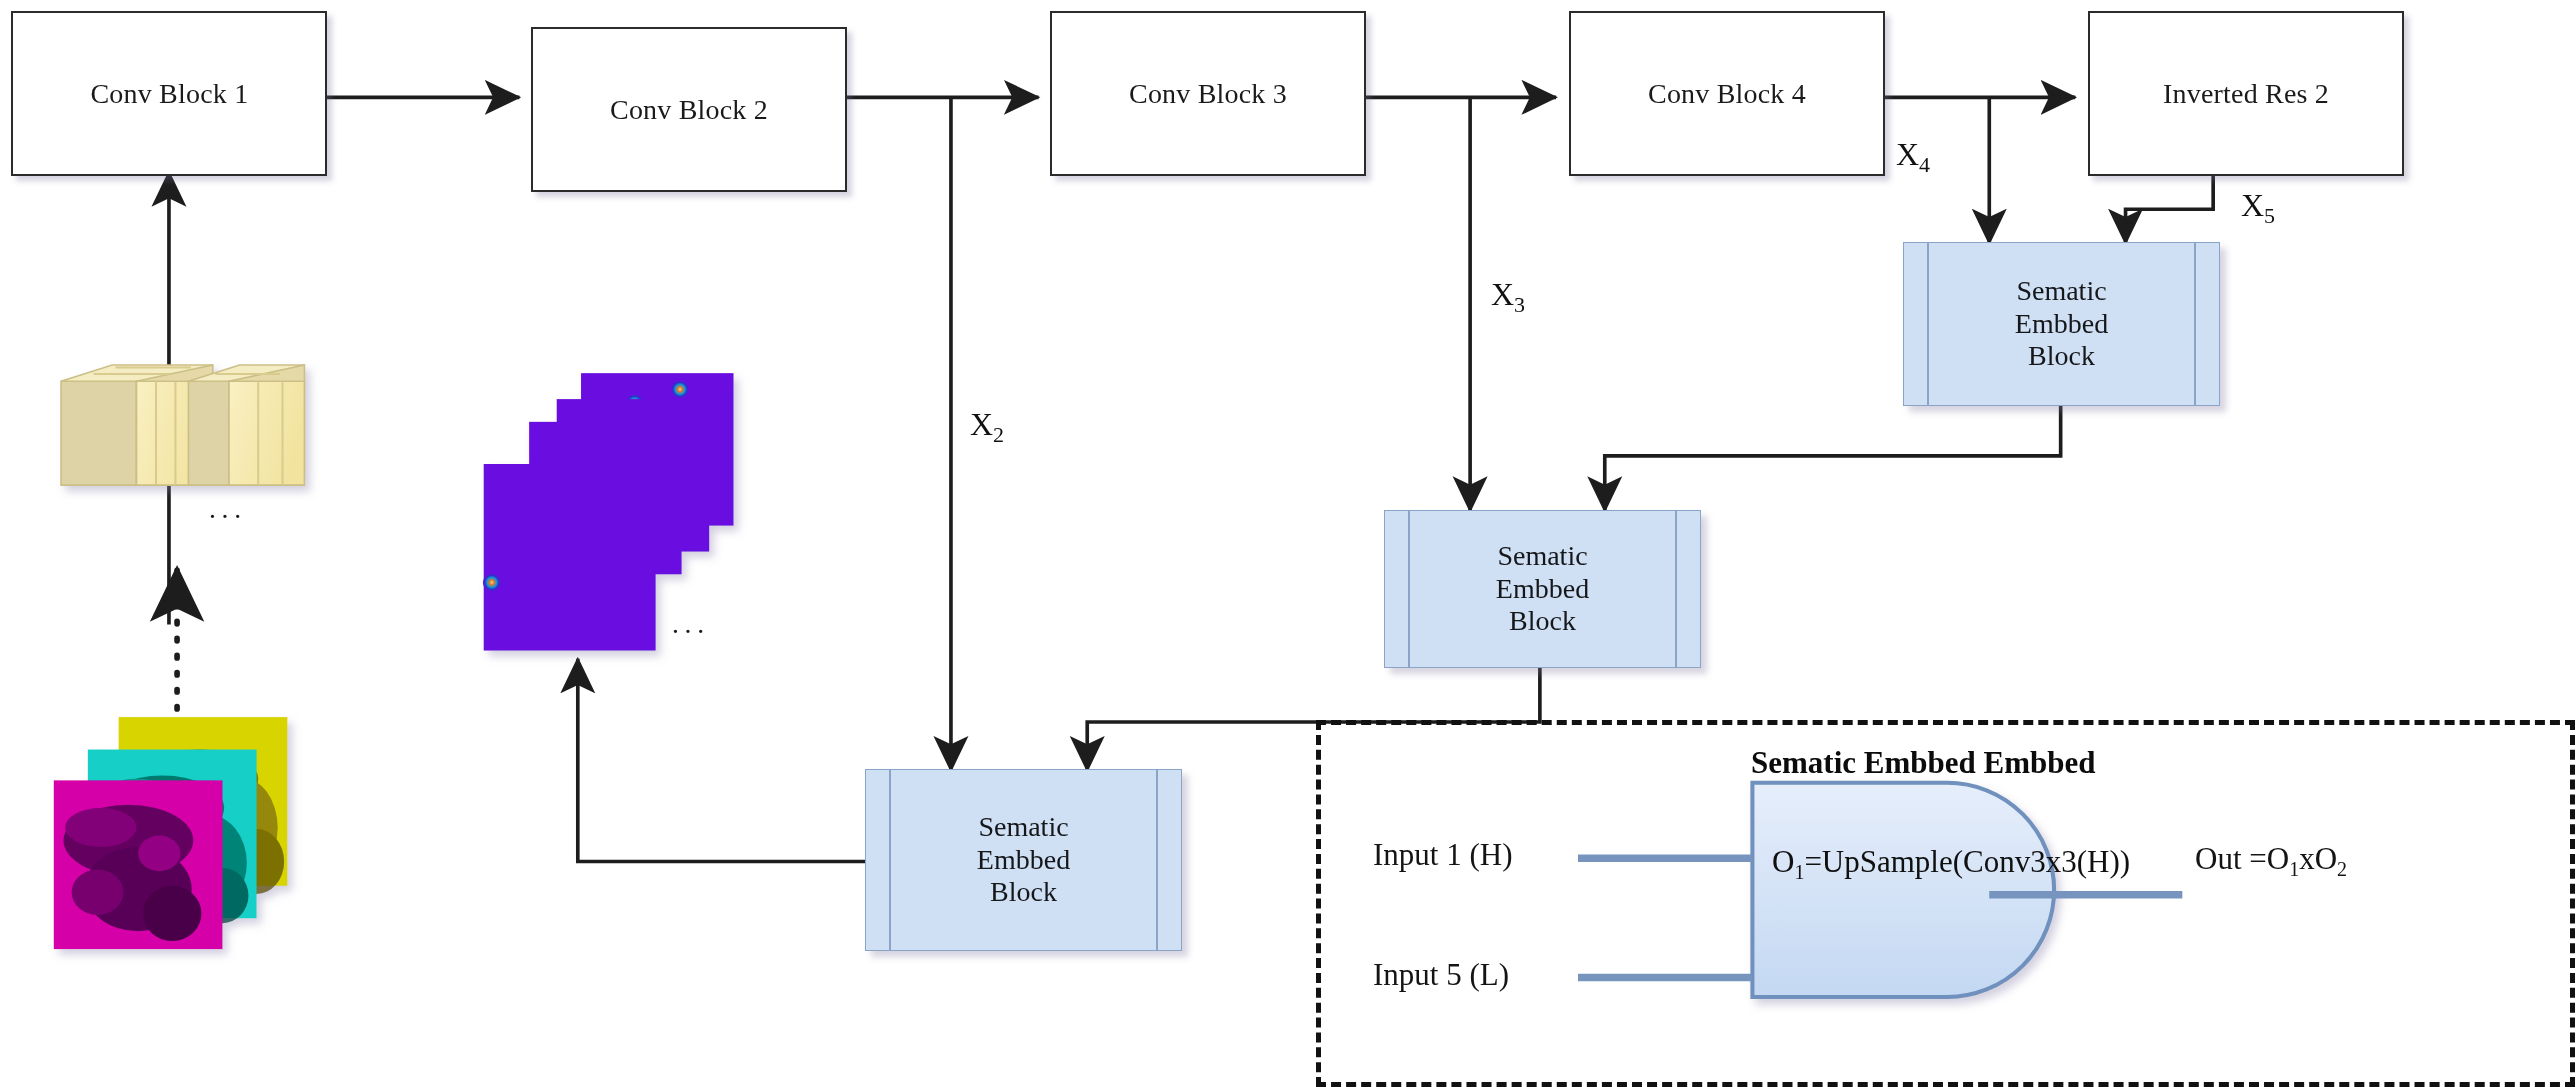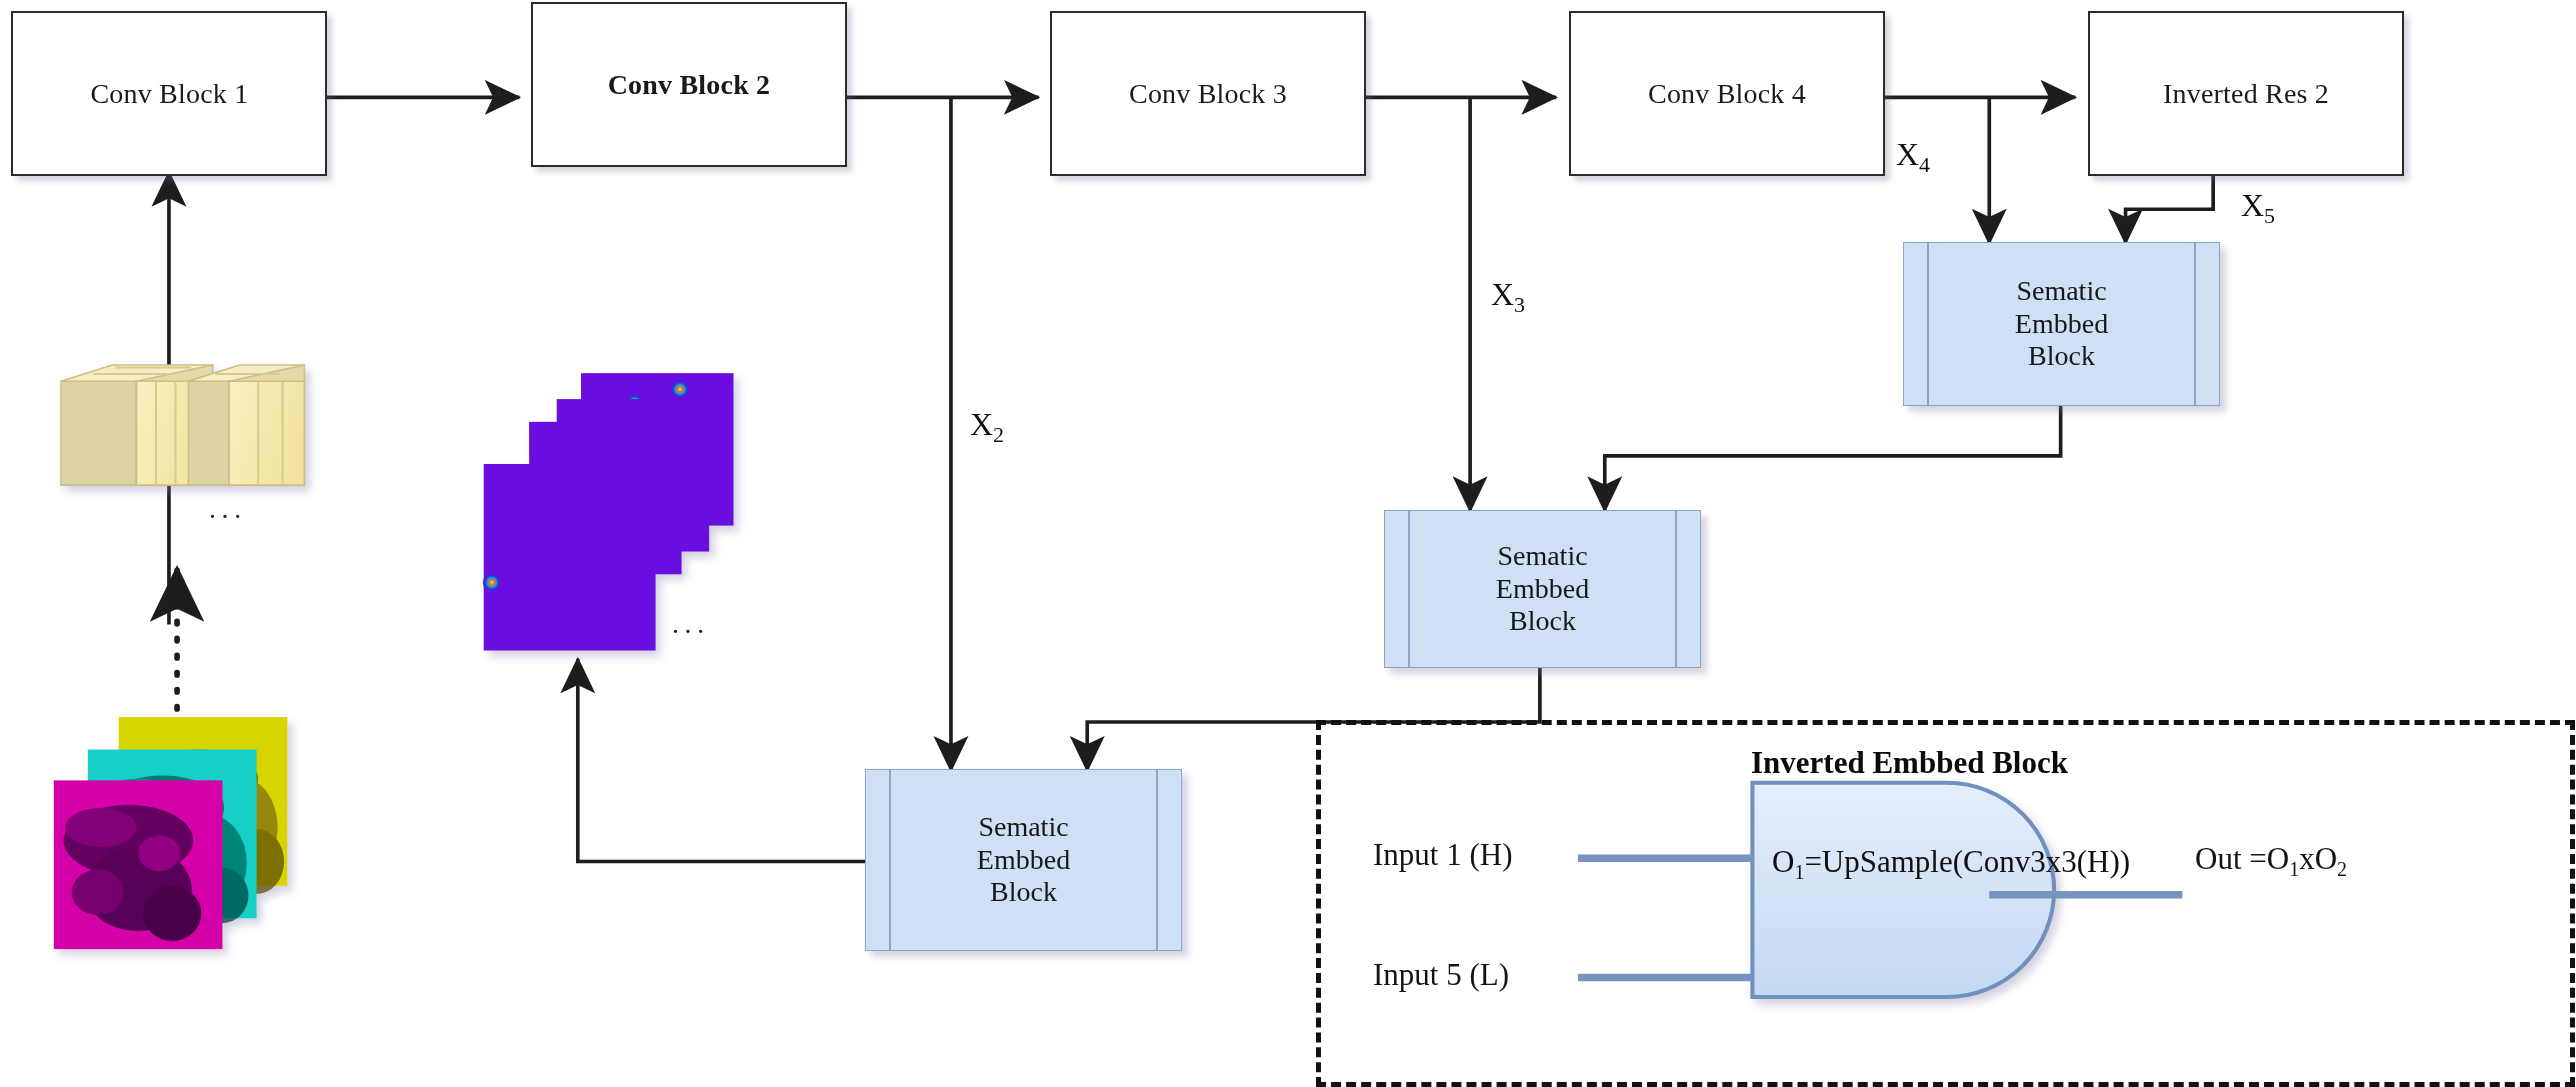--- a/index.html
+++ b/index.html
@@ -189,21 +189,21 @@
       <line x1="1945" y1="1205" x2="2160" y2="1205"></line>
       <line x1="2452" y1="1103" x2="2690" y2="1103"></line>
     </g>
   </svg>
 
   <div class="htmlLayer">
 
     <div class="convbox" style="left:11.4px;top:11.4px;width:312px;height:161px;">
       <span>Conv Block 1</span>
     </div>
-    <div class="convbox" style="left:531px;top:2px;width:312px;height:161px;font-weight:bold;">
+    <div class="convbox" style="left:531px;top:27px;width:312px;height:161px;">
       <span>Conv Block 2</span>
     </div>
     <div class="convbox" style="left:1050px;top:11.4px;width:312px;height:161px;">
       <span>Conv Block 3</span>
     </div>
     <div class="convbox" style="left:1569px;top:11.4px;width:312px;height:161px;">
       <span>Conv Block 4</span>
     </div>
     <div class="convbox" style="left:2088px;top:11.4px;width:312px;height:161px;">
       <span>Inverted Res 2</span>
@@ -248,21 +248,21 @@
 
     <div class="dots" style="left:209px;top:495px;">
       <span>...</span>
     </div>
     <div class="dots" style="left:672px;top:610px;">
       <span>...</span>
     </div>
 
     <div class="dashbox" style="left:1316px;top:720px;width:1249px;height:357px;"></div>
 
-    <div class="legendTitle" style="left:1751px;top:745px;">Inverted Embbed Block</div>
+    <div class="legendTitle" style="left:1751px;top:745px;">Sematic Embbed Embbed</div>
 
     <div class="ioLbl" style="left:1373px;top:837px;">Input 1 (H)</div>
     <div class="ioLbl" style="left:1373px;top:957px;">Input 5 (L)</div>
 
     <div class="gateTxt" style="left:1772px;top:844px;">
       <span>O</span><sub>1</sub><span>=UpSample(Conv3x3(H))</span>
     </div>
 
     <div class="outLbl" style="left:2195px;top:841px;">
       <span>Out =O</span><sub>1</sub><span>xO</span><sub>2</sub>

